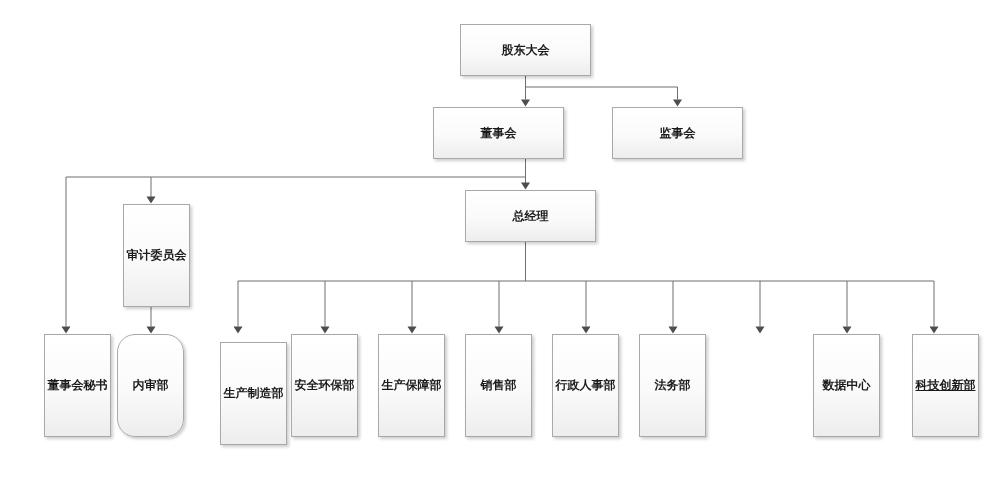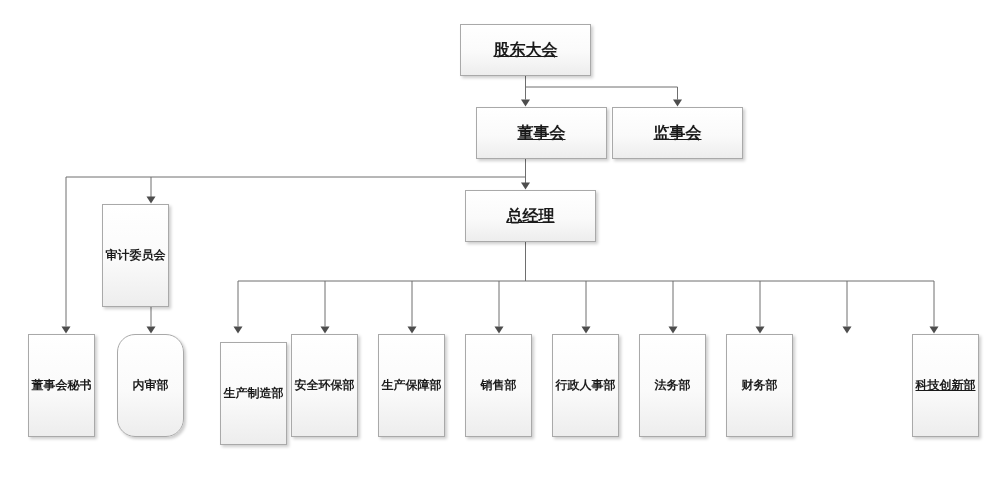--- a/index.html
+++ b/index.html
@@ -22,21 +22,21 @@
     align-items: center;
     justify-content: center;
     text-align: center;
     background: linear-gradient(180deg, #ffffff 0%, #fafafa 55%, #ededed 100%);
     border: 1px solid #a9a9a9;
     box-shadow: 2px 2px 3px rgba(0,0,0,0.20);
     color: #1a1a1a;
     font-weight: bold;
     white-space: nowrap;
   }
-  .node.h { width: 131px; height: 52px; font-size: 16px; text-decoration: underline; }
+  .node.h { width: 131px; height: 52px; font-size: 12px; }
   .node.v { width: 67px;  height: 103px; font-size: 12px; }
   .node .lbl { display: inline-block; }
 </style>
 </head>
 <body>
 
 <div class="canvas">
 
   <svg class="connectors" width="1000" height="485">
     <g stroke="#6e6e6e" stroke-width="1" fill="none">
@@ -91,35 +91,35 @@
       <polygon points="755.5,326.5 764.5,326.5 760,333.5"></polygon>
       <polygon points="842.5,326.5 851.5,326.5 847,333.5"></polygon>
       <polygon points="929.5,326.5 938.5,326.5 934,333.5"></polygon>
     </g>
   </svg>
 
   <div class="node h" style="left:460px; top:24px;">
     <span class="lbl">股东大会</span>
   </div>
 
-  <div class="node h" style="left:476px; top:107px;">
+  <div class="node h" style="left:433px; top:107px;">
     <span class="lbl">董事会</span>
   </div>
   <div class="node h" style="left:612px; top:107px;">
     <span class="lbl">监事会</span>
   </div>
 
   <div class="node h" style="left:465px; top:190px;">
     <span class="lbl">总经理</span>
   </div>
-  <div class="node v" style="left:102px; top:204px;justify-content:center;">
+  <div class="node v" style="left:123px; top:204px;justify-content:center;">
     <span class="lbl">审计委员会</span>
   </div>
 
-  <div class="node v" style="left:28px; top:334px;">
+  <div class="node v" style="left:44px; top:334px;">
     <span class="lbl">董事会秘书</span>
   </div>
   <div class="node v" style="left:117px; top:334px;border-radius:18px;">
     <span class="lbl">内审部</span>
   </div>
   <div class="node v" style="left:204px; top:342px;margin-left:16px;">
     <span class="lbl">生产制造部</span>
   </div>
   <div class="node v" style="left:291px; top:334px;text-align:right;">
     <span class="lbl">安全环保部</span>
@@ -129,20 +129,20 @@
   </div>
   <div class="node v" style="left:465px; top:334px;text-align:right;">
     <span class="lbl">销售部</span>
   </div>
   <div class="node v" style="left:552px; top:334px;">
     <span class="lbl">行政人事部</span>
   </div>
   <div class="node v" style="left:639px; top:334px;align-items:center;">
     <span class="lbl">法务部</span>
   </div>
-  <div class="node v" style="left:726px; top:334px;">
-    <span class="lbl">财务部</span>
+  <div class="node v" style="left:813px; top:334px;">
+    <span class="lbl">数据中心</span>
   </div>
   <div class="node v" style="left:912px; top:334px;text-decoration:underline;">
     <span class="lbl">科技创新部</span>
   </div>
 
 </div>
 
 </body></html>

